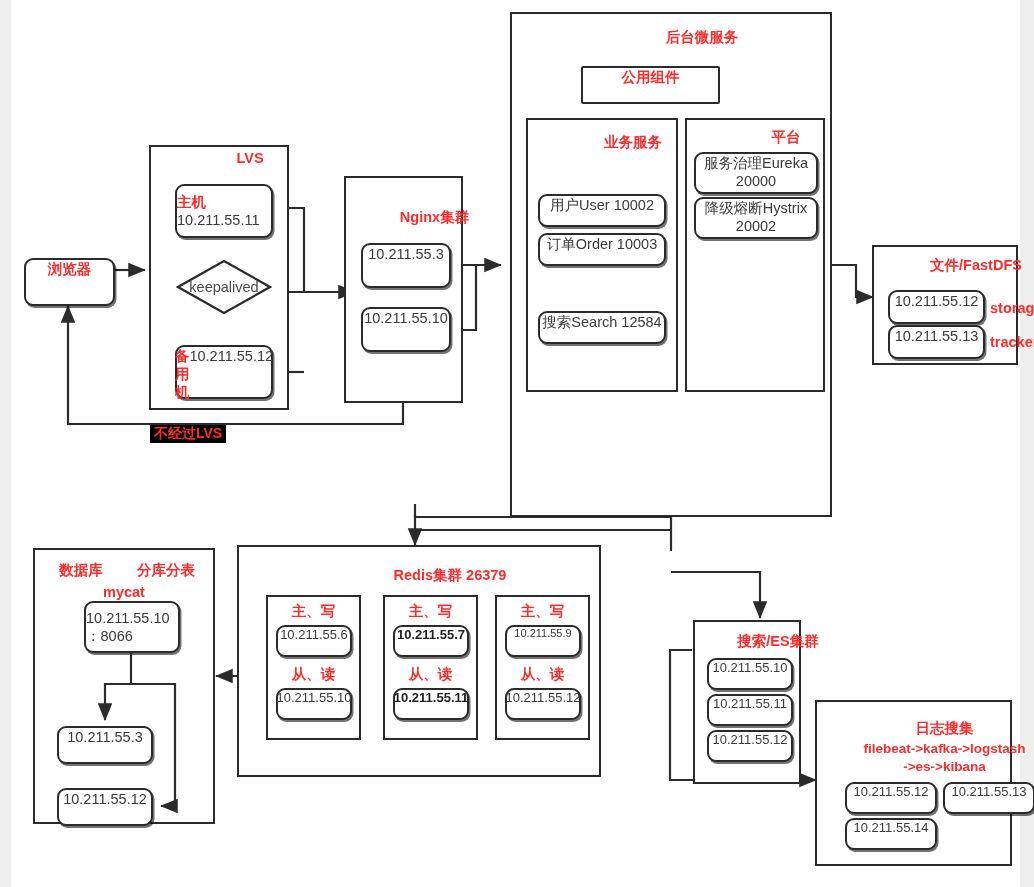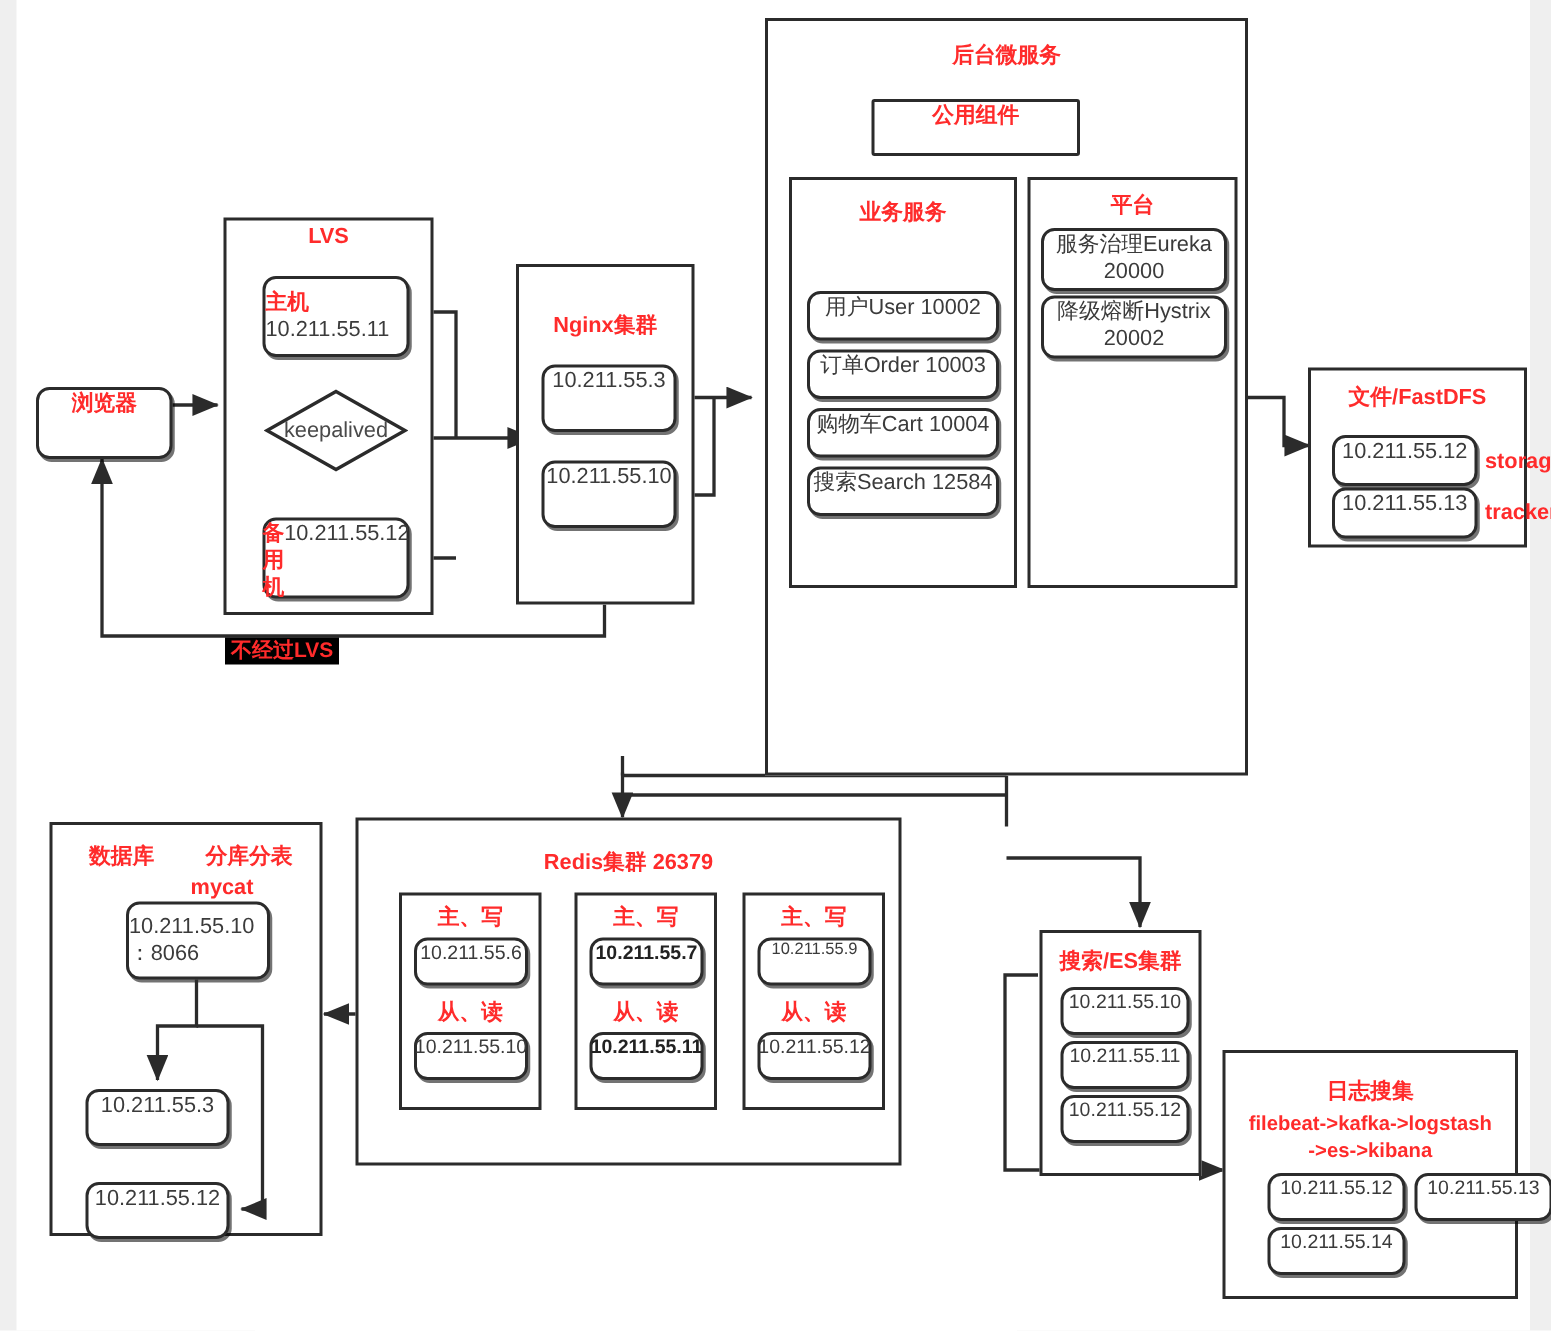--- a/index.html
+++ b/index.html
@@ -40,20 +40,21 @@
   }
   .node.plain{border-radius:8px;}
   .ttl{
     position:absolute;
     color:#ff2b2b;
     font-weight:bold;
     font-size:14.5px;
     text-align:center;
     line-height:1.3;
     white-space:pre-line;
+    padding-left:31px;
   }
   .lbl-red{
     position:absolute;
     color:#ff2b2b;
     font-weight:bold;
     font-size:14.5px;
     text-align:center;
   }
   .bold-ip{font-weight:bold;color:#222;}
   .wire-label{
@@ -161,23 +162,20 @@
     </div>
 
     <div class="grp" style="left:515px;top:118px;width:152px;height:274px;"></div>
     <div class="ttl" style="left:515px;top:133px;width:152px;">业务服务</div>
     <div class="node" style="left:527px;top:194px;width:128px;height:33px;">
       <span>用户User 10002</span>
     </div>
     <div class="node" style="left:527px;top:233px;width:128px;height:33px;">
       <span>订单Order 10003</span>
     </div>
-    <div class="node" style="left:527px;top:272px;width:128px;height:33px;">
-      <span>购物车Cart 10004</span>
-    </div>
     <div class="node" style="left:527px;top:311px;width:128px;height:33px;">
       <span>搜索Search 12584</span>
     </div>
 
     <div class="grp" style="left:674px;top:118px;width:140px;height:274px;"></div>
     <div class="ttl" style="left:674px;top:128px;width:140px;">平台</div>
     <div class="node" style="left:683px;top:152px;width:124px;height:42px;white-space:pre-line;">
       <span style="white-space:pre-line;">服务治理Eureka
 20000</span>
     </div>
@@ -193,21 +191,21 @@
     </div>
     <div class="lbl-red" style="left:979px;top:300px;width:52px;text-align:left;">storage</div>
     <div class="node" style="left:877px;top:325px;width:97px;height:34px;">
       <span>10.211.55.13</span>
     </div>
     <div class="lbl-red" style="left:979px;top:334px;width:52px;text-align:left;">tracker</div>
 
     <div class="grp" style="left:22px;top:548px;width:182px;height:276px;"></div>
     <div class="lbl-red" style="left:40px;top:561px;width:60px;">数据库</div>
     <div class="lbl-red" style="left:117px;top:561px;width:76px;">分库分表</div>
-    <div class="lbl-red" style="left:22px;top:584px;width:182px;margin-left:24px;">mycat</div>
+    <div class="lbl-red" style="left:22px;top:584px;width:182px;">mycat</div>
     <div class="node" style="left:73px;top:601px;width:96px;height:52px;flex-direction:column;">
       <span>10.211.55.10</span>
       <span>：8066</span>
     </div>
     <div class="node" style="left:46px;top:726px;width:96px;height:38px;">
       <span>10.211.55.3</span>
     </div>
     <div class="node" style="left:46px;top:788px;width:96px;height:38px;">
       <span>10.211.55.12</span>
     </div>

